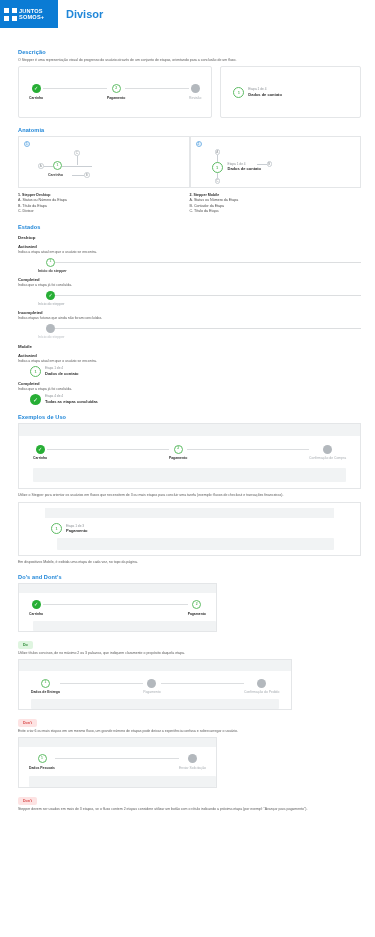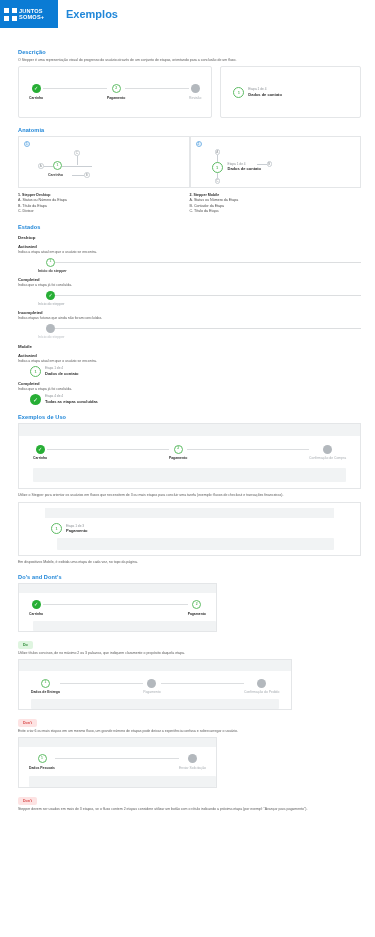--- a/index.html
+++ b/index.html
@@ -121,21 +121,21 @@
       <span></span>
         <span></span>
         <span></span>
         <span></span>
     </div>
     <div>
       <div class="logo-text">JUNTOS</div>
       <div class="logo-text">SOMOS+</div>
     </div>
   </div>
-  <div class="page-title">Exemplos</div>
+  <div class="page-title">Divisor</div>
 </div>
 
 <div class="wrap">
 
   
   <div class="sec-title">Descrição</div>
   <div class="body-text">O Stepper é uma representação visual do progresso do usuário através de um conjunto de etapas, orientando para a conclusão de um fluxo.</div>
 
   <div style="display:flex; gap:8px; margin-top:3px;">
     <div class="card" style="flex:1 1 58%; height:52px; display:flex; align-items:center; padding:0 10px;">

